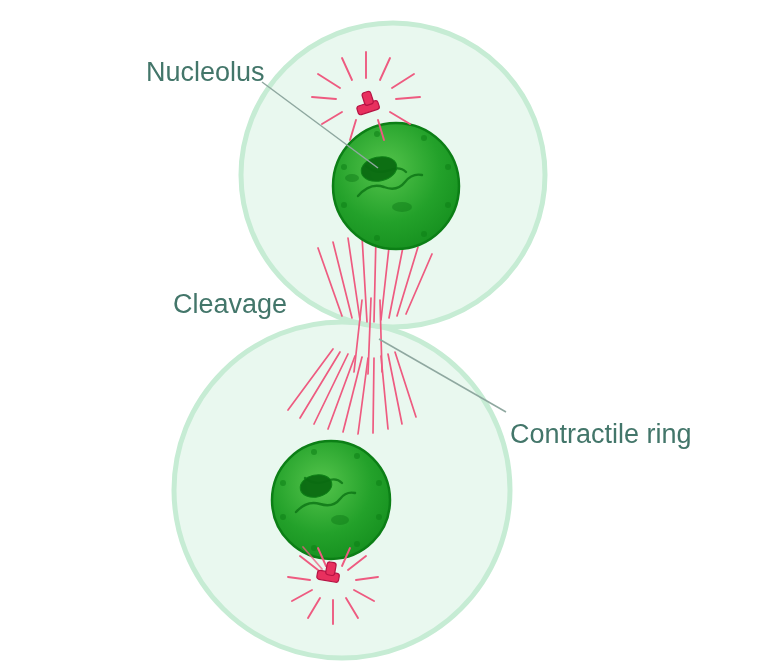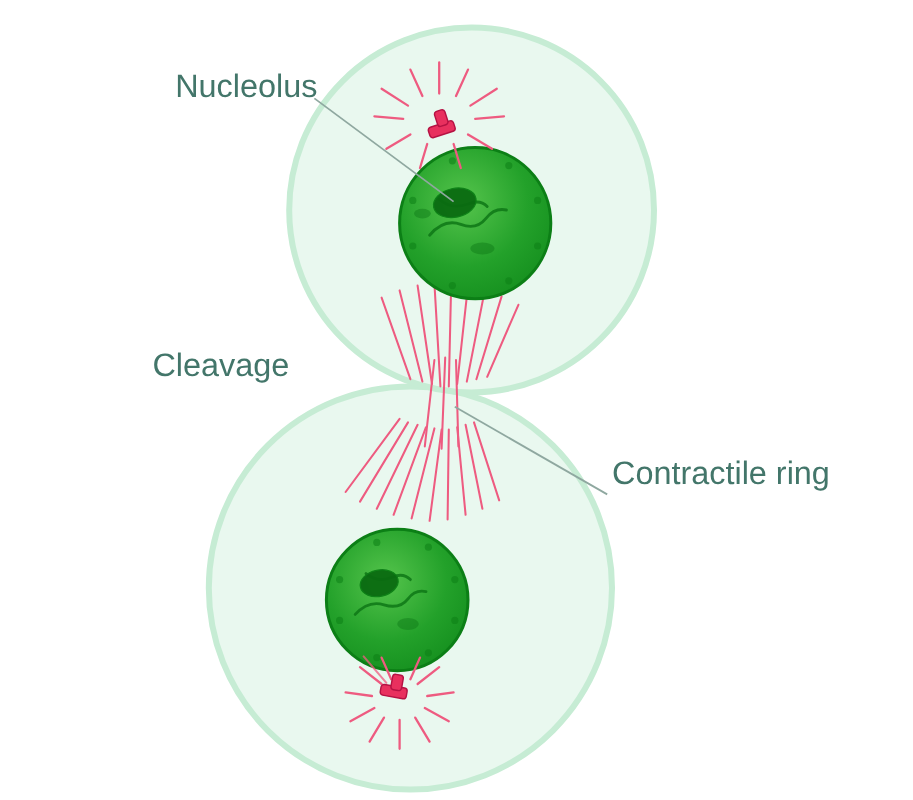--- a/index.html
+++ b/index.html
@@ -29,21 +29,21 @@
     padding-left: 12px;
   }
   .stage svg { position: absolute; left: 0; top: 0; }
   .label {
     position: absolute;
     color: var(--label-text);
     font-size: 27px;
     line-height: 1.2;
     white-space: nowrap;
   }
-  .label.center { text-align: left; white-space: normal; }
+  .label.center { text-align: right; white-space: normal; }
   .cell { fill: var(--cell-fill); stroke: var(--cell-stroke); stroke-width: 5; }
   .fiber { stroke: var(--fiber-pink); stroke-width: 1.7; stroke-linecap: round; fill: none; }
   .aster line { stroke: var(--fiber-pink); stroke-width: 1.9; stroke-linecap: round; }
   .nucleus { fill: url(#nucGrad); stroke: var(--nucleus-rim); stroke-width: 2.5; }
   .g-stop1 { stop-color: var(--nucleus-light); }
   .g-stop2 { stop-color: var(--nucleus-mid); }
   .g-stop3 { stop-color: var(--nucleus-dark); }
   .pore { fill: var(--nucleus-rim); opacity: 0.55; }
   .chromatin { stroke: var(--chromatin); stroke-width: 2.4; fill: none; opacity: 0.85; stroke-linecap: round; }
   .blob { fill: var(--chromatin); opacity: 0.45; }
@@ -172,15 +172,15 @@
     <line class="leader" x1="262" y1="82" x2="378" y2="168"></line>
     <line class="leader" x1="506" y1="412" x2="379" y2="339"></line>
   </svg>
 
   <div class="label" style="left:146px; top:56px;">Nucleolus</div>
 
   <div class="label center" style="left:127px; top:288px; width:160px;">
     <span style="display:block;">Cleavage</span>
   </div>
 
-  <div class="label" style="left:510px; top:378px;text-align:right;">Contractile ring</div>
+  <div class="label" style="left:510px; top:418px;text-align:right;">Contractile ring</div>
 
 </div>
 
 </body></html>

